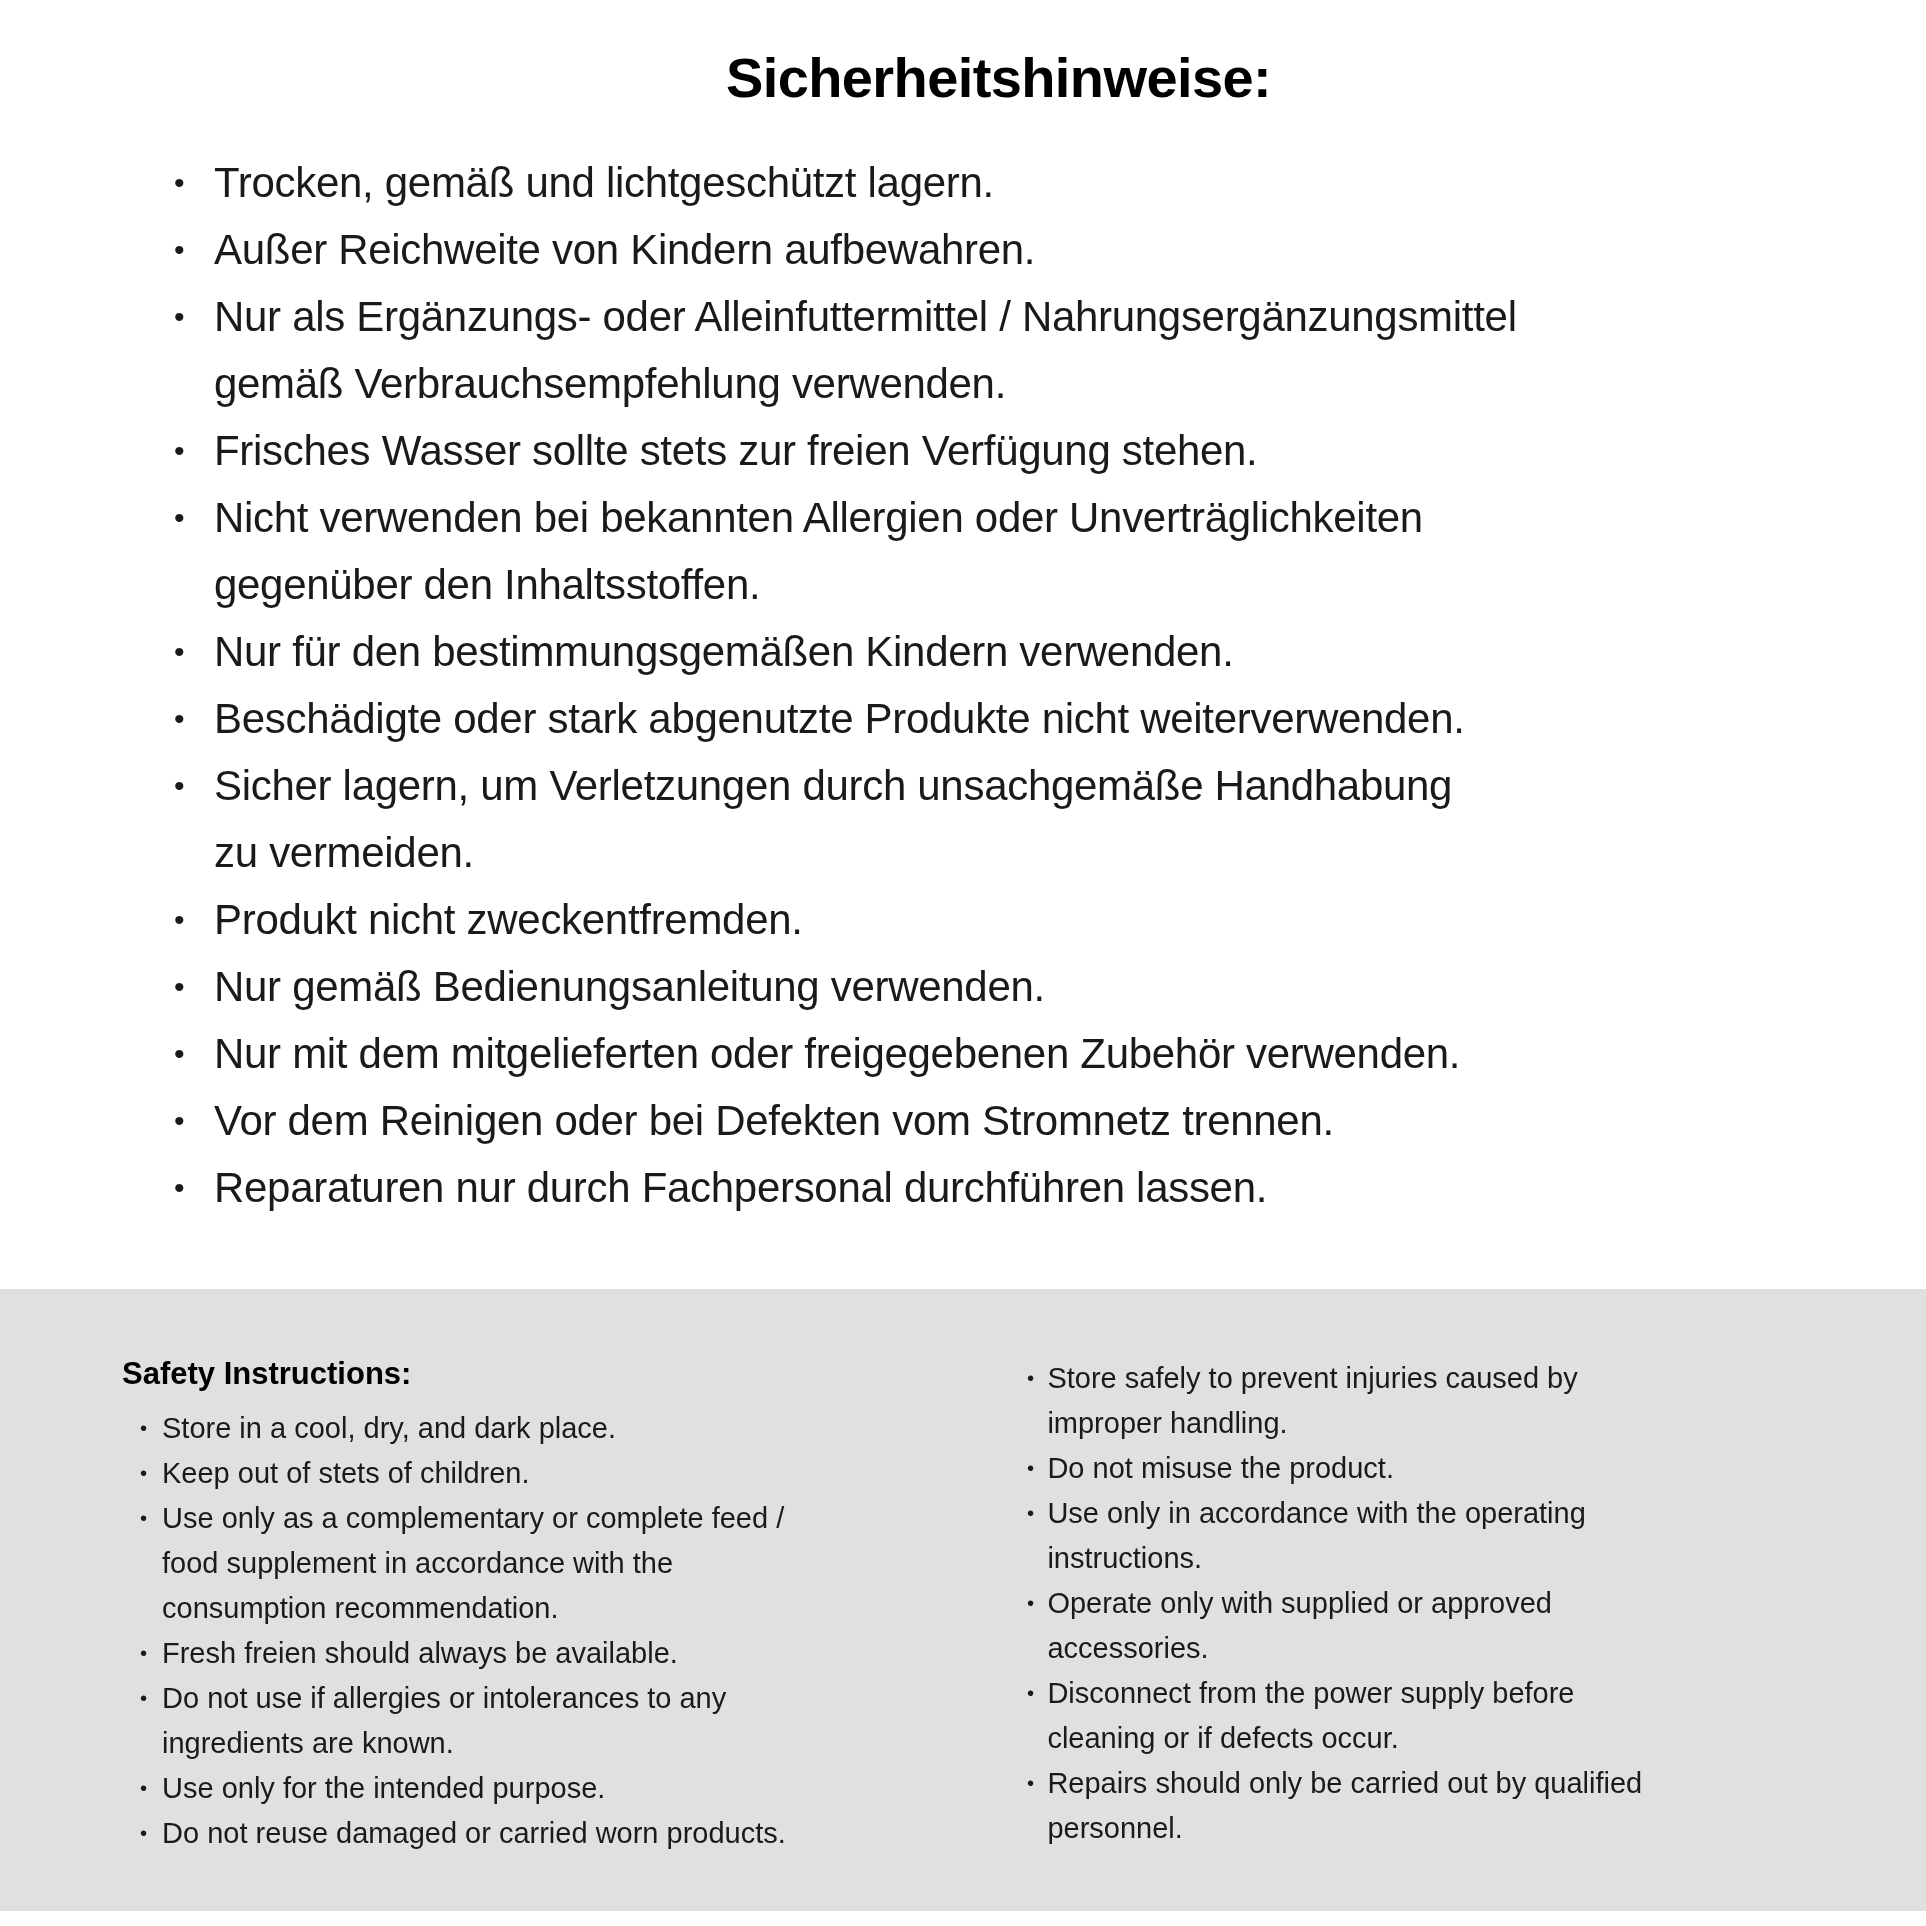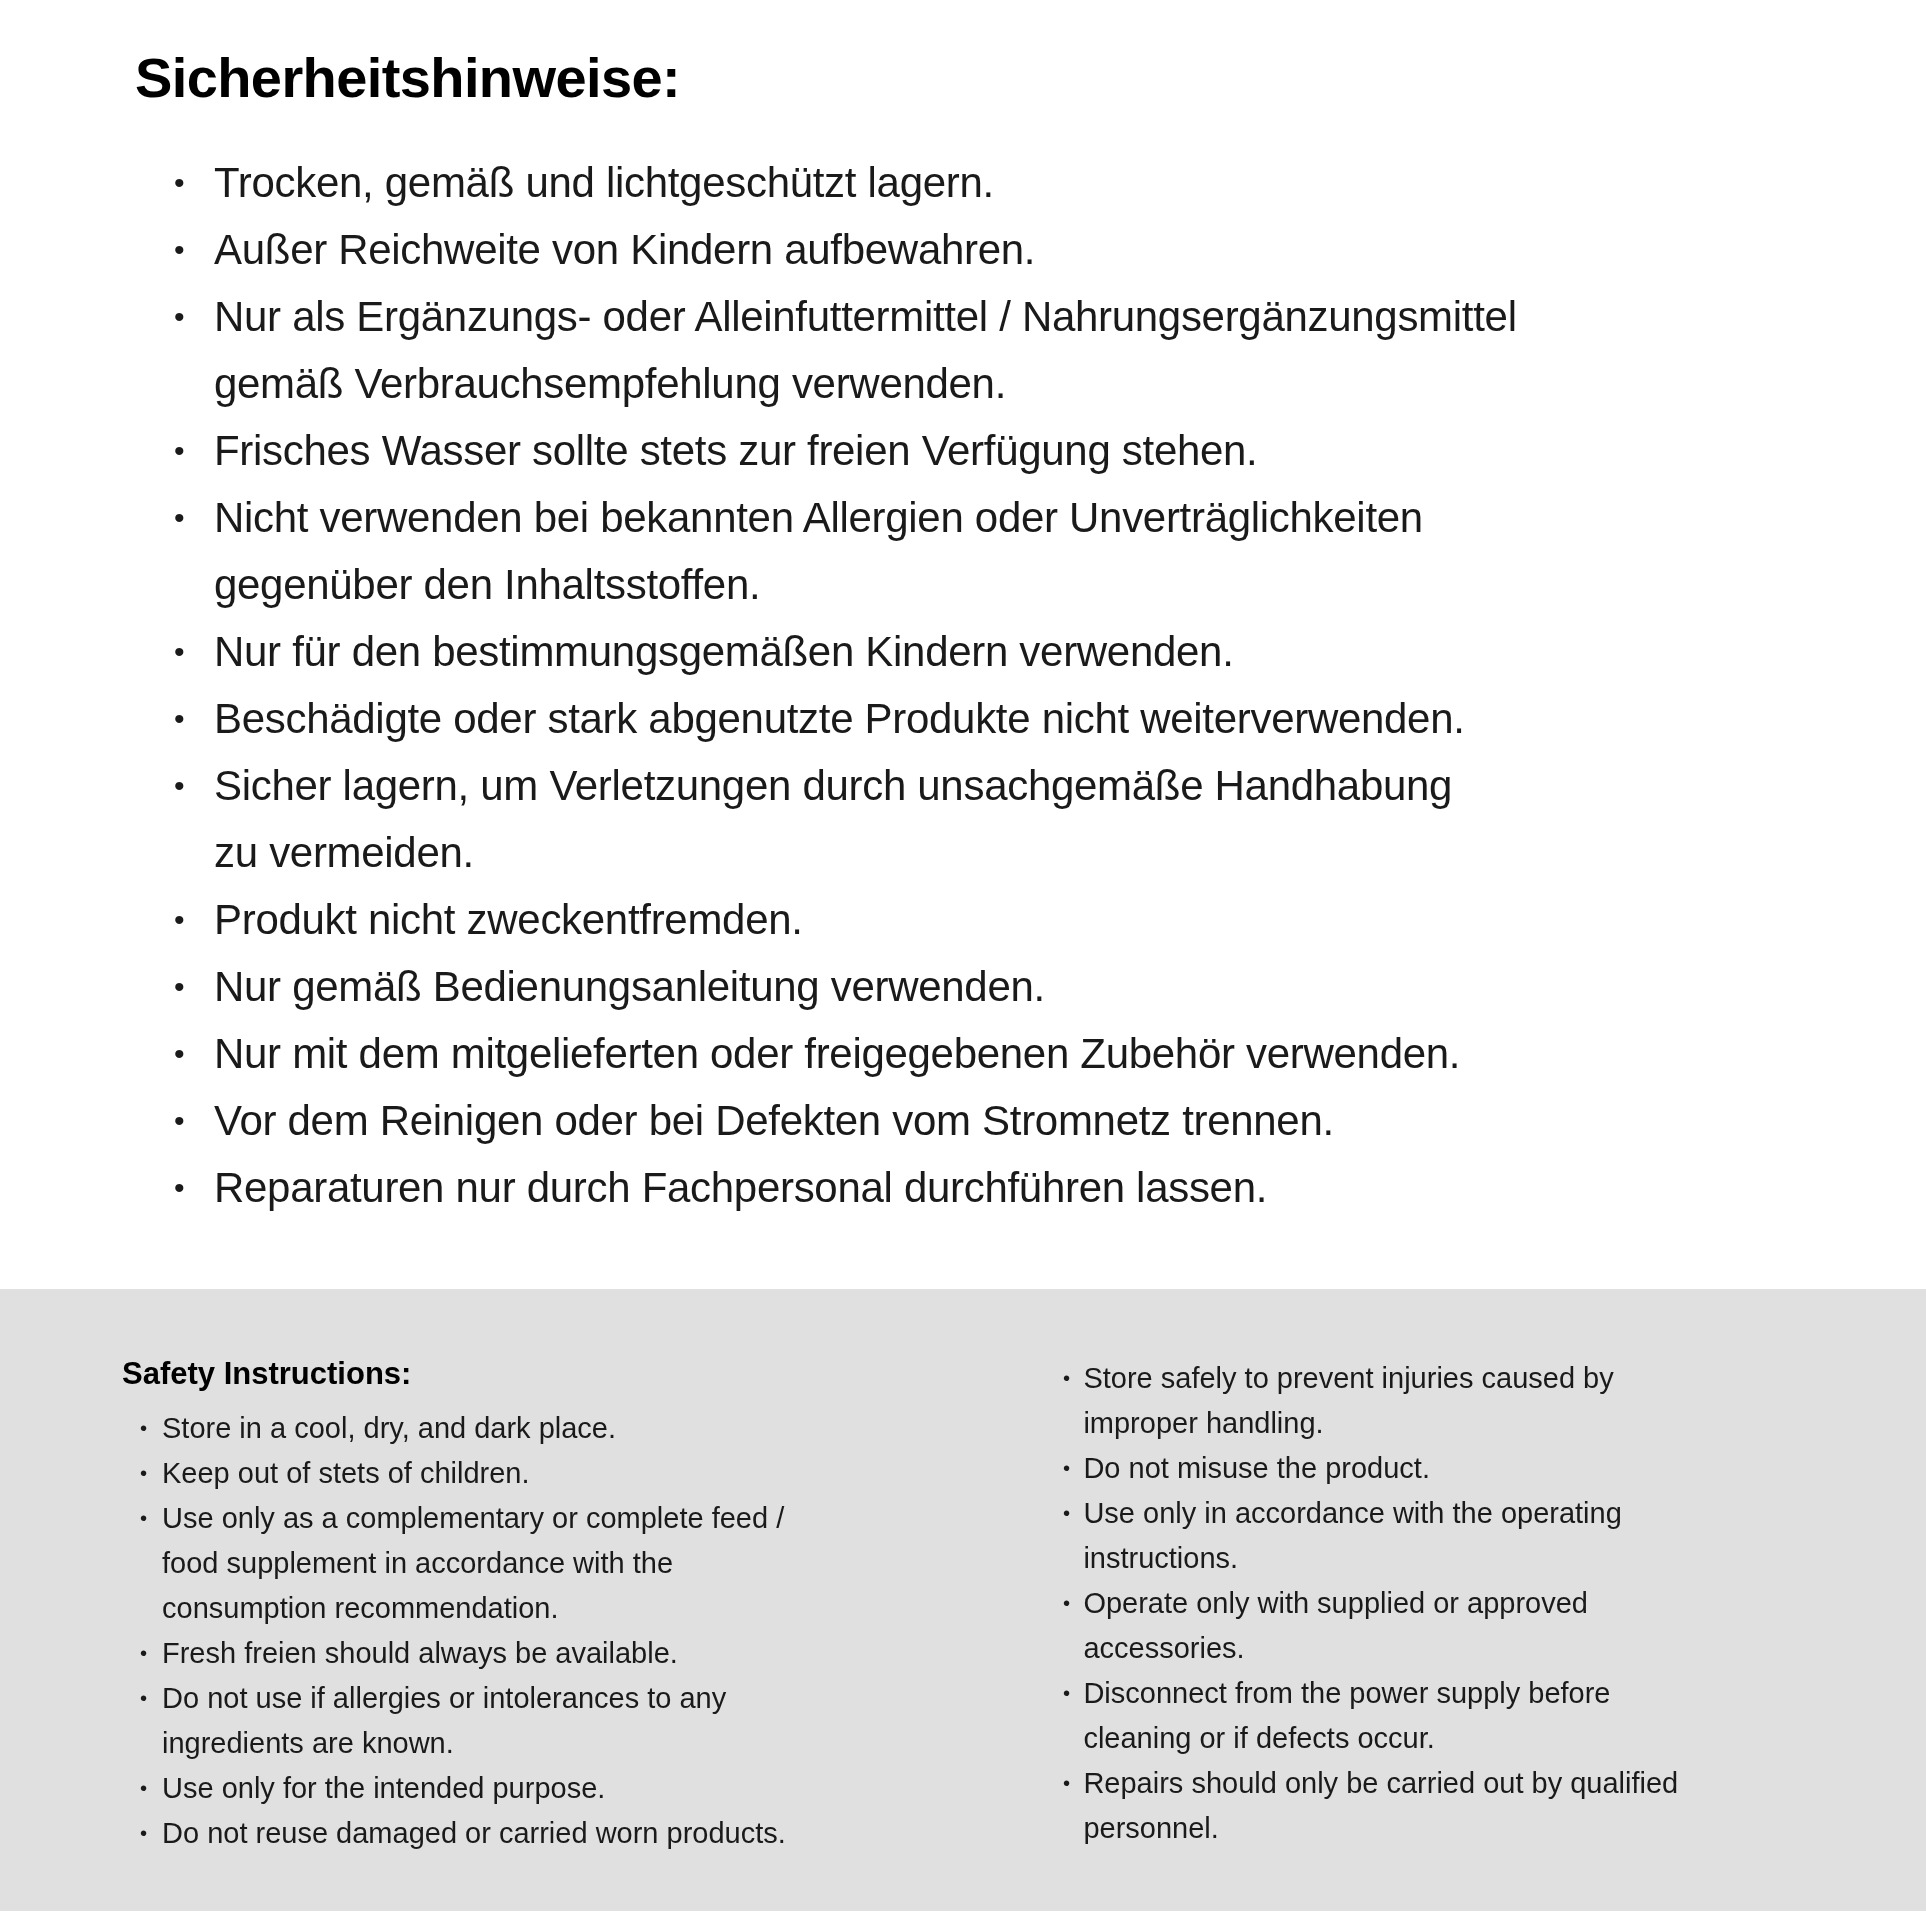--- a/index.html
+++ b/index.html
@@ -14,20 +14,21 @@
   }
 
   
   .de-section { padding: 45px 64px 0 135px; }
   .de-title {
     margin: 0 0 39px 0;
     font-size: 56px;
     font-weight: bold;
     color: #000000;
     letter-spacing: -0.6px;
+    text-align: center;
   }
   .de-list {
     list-style: none;
     margin: 0;
     padding: 0 0 0 39px;
     font-size: 42px;
     line-height: 67px;
     letter-spacing: -0.3px;
   }
   .de-list li {
@@ -47,21 +48,21 @@
   .en-panel {
     position: absolute;
     left: 0;
     top: 1289px;
     width: 100%;
     height: 622px;
     background: #e0e0e0;
     box-sizing: border-box;
     padding: 67px 71px 0 122px;
     display: flex;
-    gap: 120px;
+    gap: 84px;
   }
   .en-col-left { width: 817px; flex: none; }
   .en-col-right { flex: 1; }
   .en-title {
     margin: 0 0 14px 0;
     font-size: 31px;
     font-weight: bold;
     color: #000000;
   }
   .en-list {

